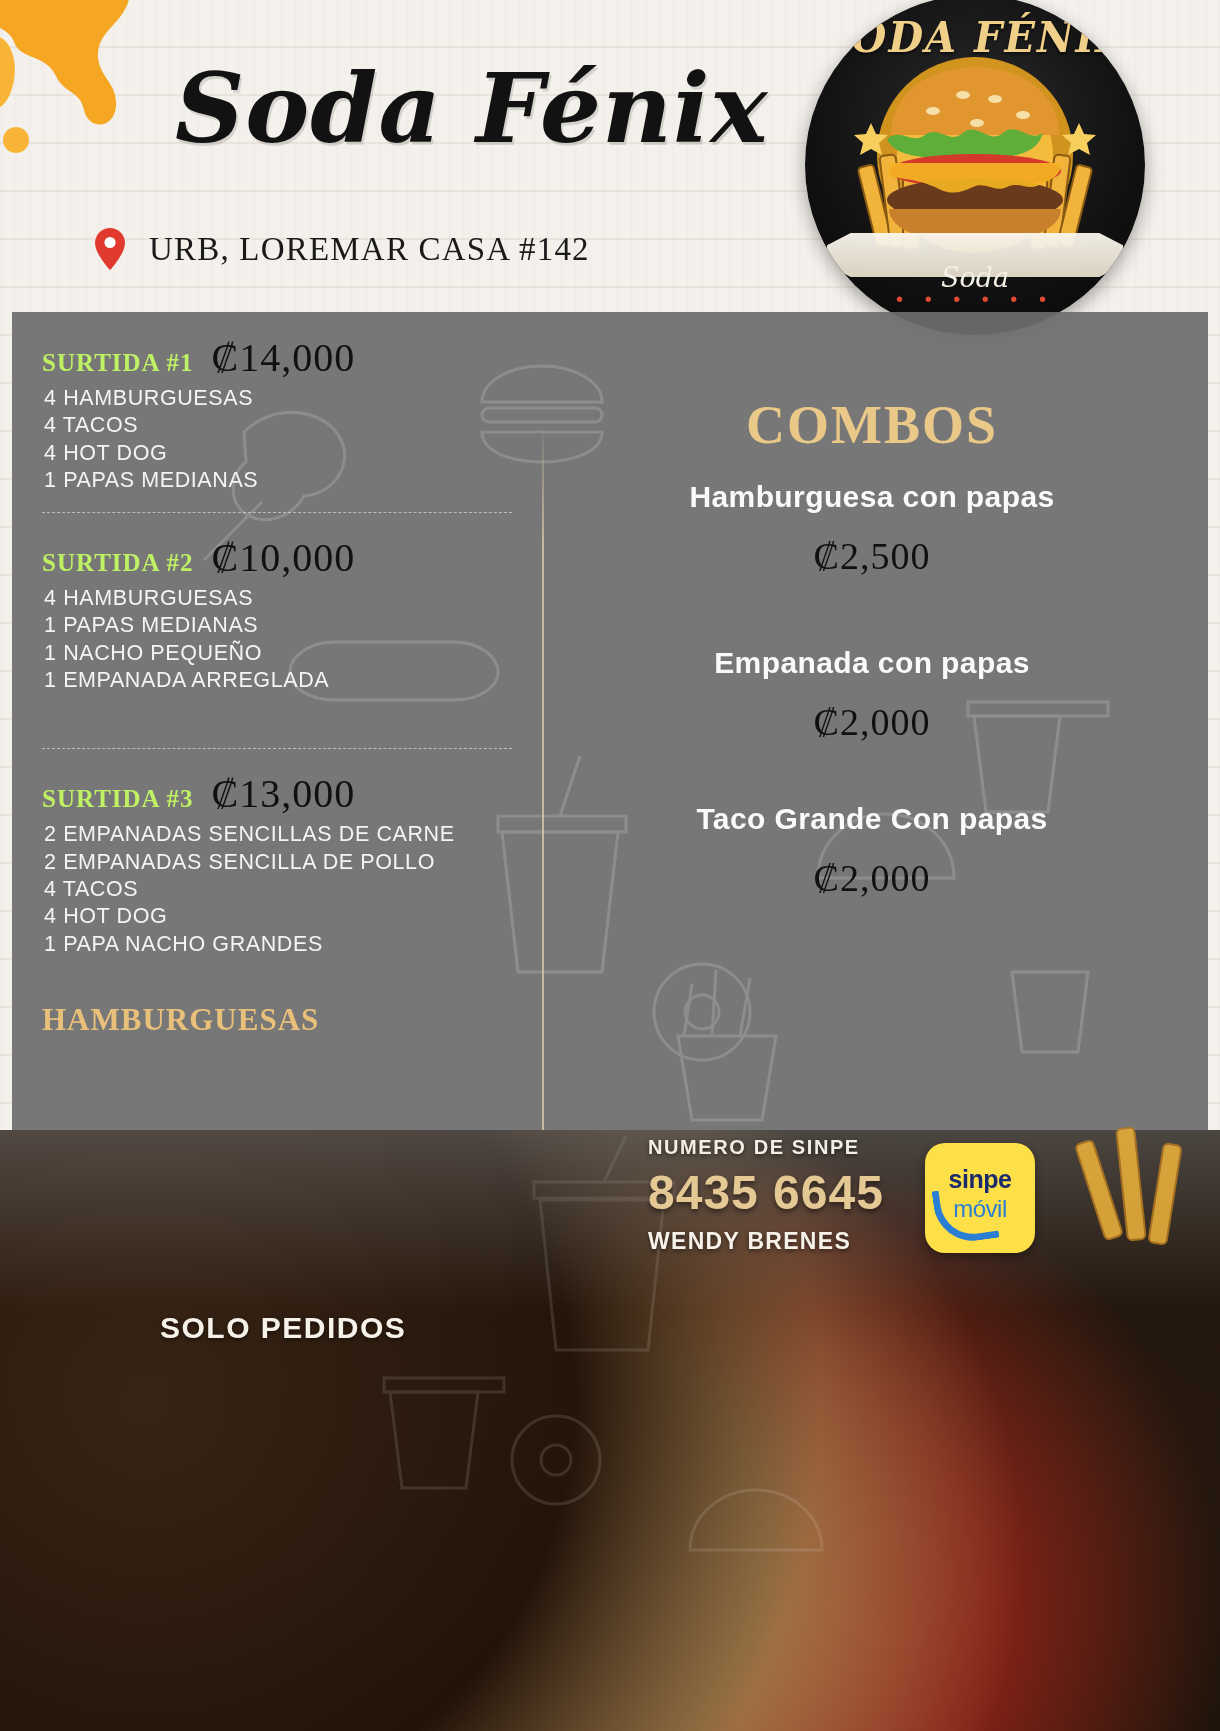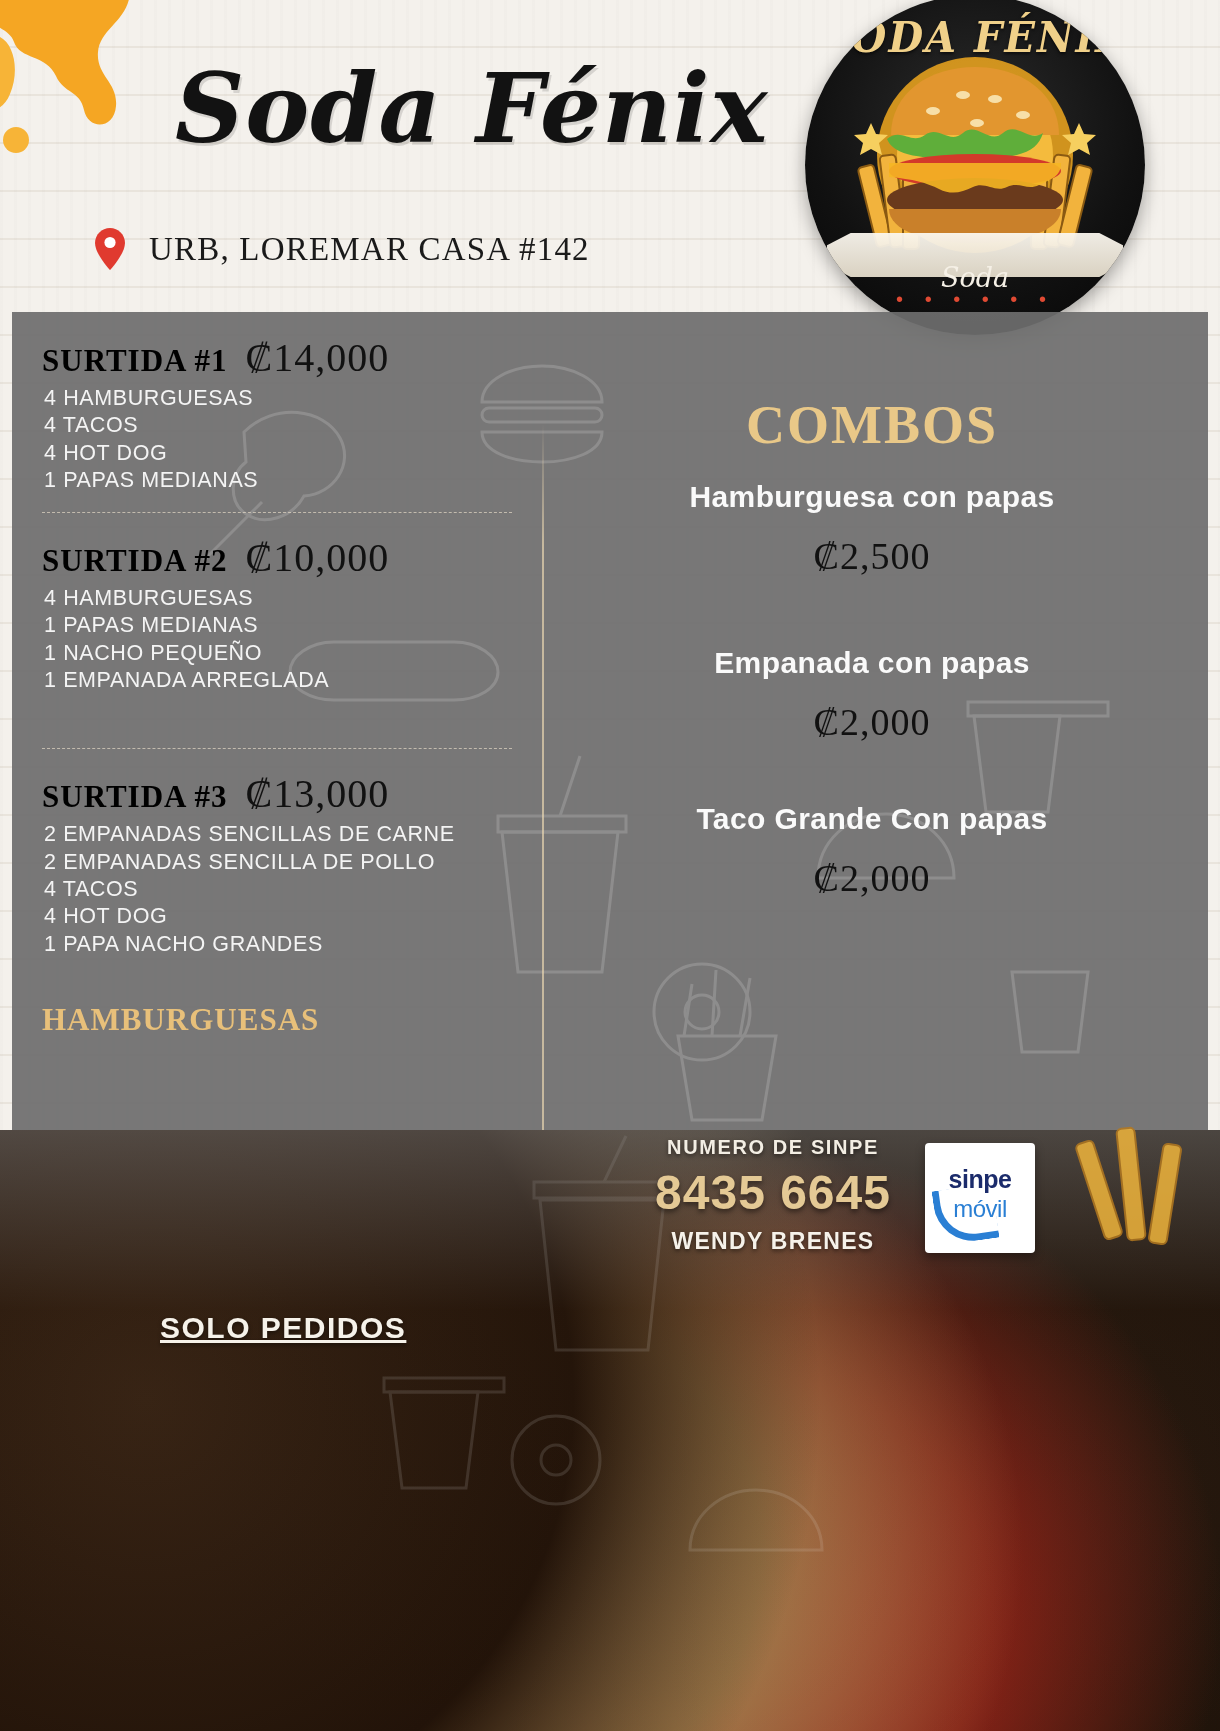--- a/index.html
+++ b/index.html
@@ -186,23 +186,23 @@
     margin-bottom: 18px;
   }
   .surtida-head {
     display: flex;
     align-items: baseline;
     gap: 18px;
   }
   .surtida-title {
     font-family: "Liberation Serif", serif;
     font-weight: bold;
-    font-size: 31px;
+    font-size: 25px;
     letter-spacing: 1px;
-    color: #000000;
+    color: #bef264;
   }
   .surtida-price {
     font-family: "Liberation Serif", serif;
     font-size: 40px;
     color: #111;
     letter-spacing: 1px;
   }
   .surtida-items {
     margin: 4px 0 0 2px;
     padding: 0;
@@ -302,29 +302,27 @@
   }
   .phone-sub {
     position: absolute;
     left: 160px;
     top: 1311px;
     font-size: 30px;
     font-weight: bold;
     letter-spacing: 1.5px;
     color: #f6f2ea;
     text-shadow: 0 2px 4px rgba(0,0,0,0.45);
-    text-decoration: underline;
   }
 
   .sinpe-block {
     position: absolute;
     left: 648px;
     top: 1136px;
     width: 250px;
-    text-align: center;
   }
   .sinpe-label {
     font-size: 20px;
     font-weight: bold;
     letter-spacing: 1.6px;
     color: #f3eee4;
     text-shadow: 0 2px 4px rgba(0,0,0,0.5);
   }
   .sinpe-number {
     margin-top: 6px;
@@ -342,22 +340,22 @@
     color: #f6f2ea;
     text-shadow: 0 2px 4px rgba(0,0,0,0.5);
   }
 
   .sinpe-logo {
     position: absolute;
     left: 925px;
     top: 1143px;
     width: 110px;
     height: 110px;
-    border-radius: 4px;
-    background: #ffffff;
+    border-radius: 20px;
+    background: #fde047;
     box-shadow: 0 4px 10px rgba(0,0,0,0.35);
     overflow: hidden;
   }
   .sinpe-logo-word {
     position: absolute;
     top: 22px;
     left: 0;
     width: 100%;
     text-align: center;
     font-size: 25px;

